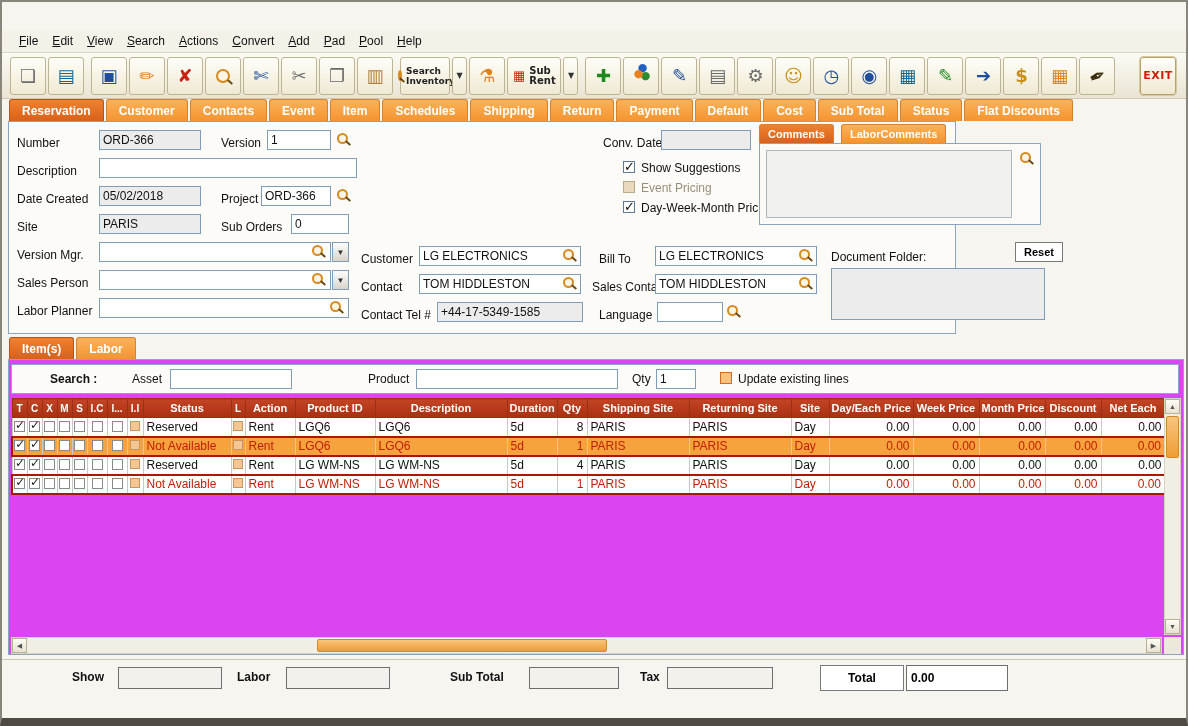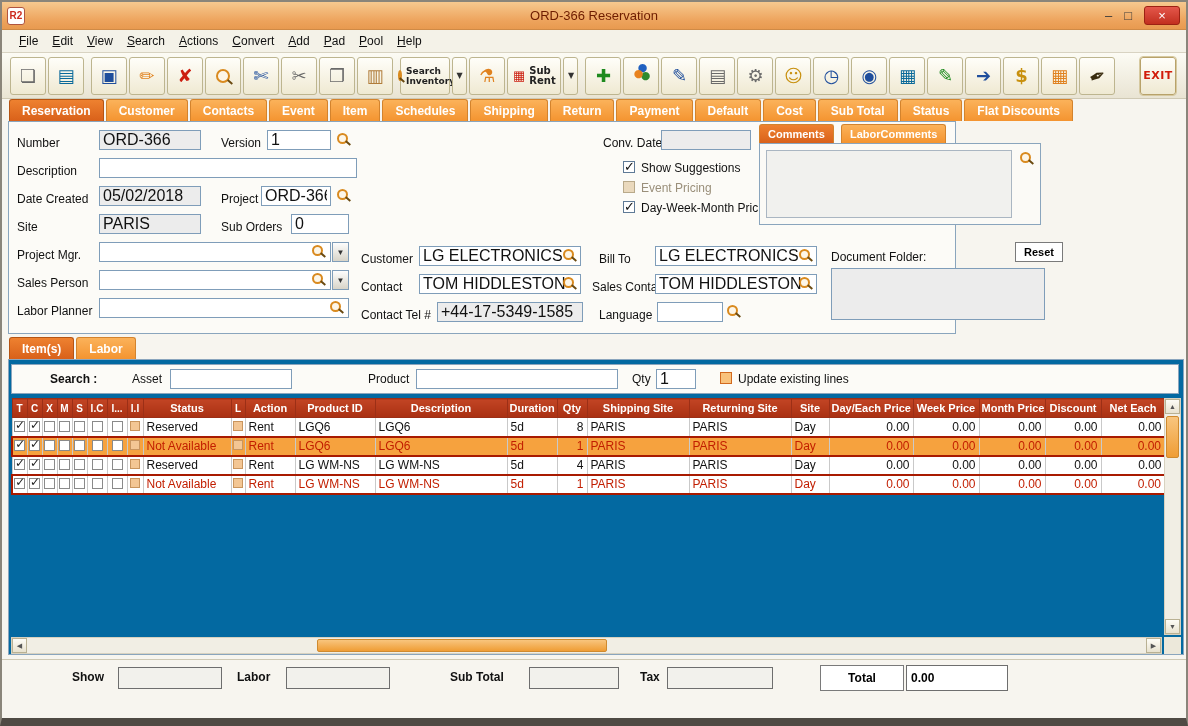--- a/index.html
+++ b/index.html
@@ -39,27 +39,27 @@
   .mag.abs{position:absolute}
 
   
   .tabs{position:absolute;top:97px;left:7px;right:6px;height:22px;display:flex;gap:2px}
   .tab{padding:4px 12px 0;background:linear-gradient(#fbb25a,#f49430);color:#fff;font-weight:bold;font-size:12px;border:1px solid #d3832d;border-bottom:none;border-radius:3px 3px 0 0;height:22px;cursor:pointer;white-space:nowrap}
   .tab.sel{background:linear-gradient(#ee8130,#d9611a);border-color:#b55413}
 
   
   .panel{position:absolute;background:#fcfbf7;border:1px solid #8aa5bd}
   .info-panel{top:119px;left:6px;width:948px;height:213px}
-  .items-panel{top:357px;left:6px;width:1176px;height:296px;background:#0369a1}
+  .items-panel{top:357px;left:6px;width:1176px;height:296px;background:#d946ef}
   .items-tabs{position:absolute;top:335px;left:7px;height:22px;display:flex;gap:2px}
 
   .lbl{position:absolute;color:#111;white-space:nowrap}
   .bold{font-weight:bold}
   .dis-label{color:#9a8f7a}
-  .field{position:absolute;height:20px;border:1px solid #7f9db9;background:#fff;padding:0 3px;font-family:"Liberation Sans","DejaVu Sans",sans-serif;font-size:16px;color:#111}
+  .field{position:absolute;height:20px;border:1px solid #7f9db9;background:#fff;padding:0 3px;font-family:"Liberation Sans","DejaVu Sans",sans-serif;font-size:12px;color:#111}
   .field.gray{background:#ececec}
   .dda{position:absolute;width:17px;height:20px;border:1px solid #7f9db9;background:linear-gradient(#fdfdfd,#d8d4c8);font-size:8px;text-align:center;line-height:19px;cursor:pointer;color:#333}
 
   .groupbox{position:absolute;border:1px solid #8aa5bd;border-radius:2px;background:#fcfbf7}
   .gtitle{position:absolute;top:1px;left:5px;font-weight:bold}
 
   .cb{position:relative;width:12px;height:12px;border:1px solid #5f7a96;background:#fff;display:inline-block;vertical-align:-2px;cursor:pointer}
   .cb.on::before{content:"✓";position:absolute;top:-3px;left:0;font-weight:bold;font-size:13px;color:#111}
   .cb.dis{background:#ead9bd;border-color:#b8a98a}
   .cb.warn{background:#f9c27c;border-color:#d2691e}
@@ -103,29 +103,20 @@
   .totals{position:absolute;top:657px;left:0;right:0;height:36px;border-top:1px solid #cfc9b4;background:#f7f5ef}
   .tot-field{position:absolute;height:22px;border:1px solid #6e6e6e;background:#f2f1ec;padding:0 4px;font-weight:bold;font-size:12px}
   .tot-field.white{background:#fff}
   .tot-label-box{position:absolute;height:26px;border:1px solid #7a7a7a;background:#fff;font-weight:bold;text-align:center}
 </style>
 </head>
 <body>
 
 <div class="win">
 
-  <div class="titlebar">
-    <div class="app-icon">R2</div>
-    <div class="title">ORD-366 Reservation</div>
-    <div class="winbtns">
-      <span class="wb">–</span>
-      <span class="wb">□</span>
-      <span class="wb close">×</span>
-    </div>
-  </div>
 
   <div class="menubar">
     <span class="menu-item"><u>F</u>ile</span>
     <span class="menu-item"><u>E</u>dit</span>
     <span class="menu-item"><u>V</u>iew</span>
     <span class="menu-item"><u>S</u>earch</span>
     <span class="menu-item"><u>A</u>ctions</span>
     <span class="menu-item"><u>C</u>onvert</span>
     <span class="menu-item"><u>A</u>dd</span>
     <span class="menu-item"><u>P</u>ad</span>
@@ -259,21 +250,21 @@
     <input class="field gray" style="left: 90px; top: 64px; width: 102px;" readonly="" value="05/02/2018">
     <span class="lbl" style="left:212px;top:70px">Project</span>
     <input class="field" style="left: 252px; top: 64px; width: 70px;" value="ORD-366">
     <span class="mag abs" style="left:328px;top:67px"></span>
 
     <span class="lbl" style="left:8px;top:98px">Site</span>
     <input class="field gray" style="left: 90px; top: 92px; width: 102px;" readonly="" value="PARIS">
     <span class="lbl" style="left:212px;top:98px">Sub Orders</span>
     <input class="field" style="left: 282px; top: 92px; width: 58px;" value="0">
 
-    <span class="lbl" style="left:8px;top:126px">Project Mgr.</span>
+    <span class="lbl" style="left:8px;top:126px">Version Mgr.</span>
     <input class="field" style="left: 90px; top: 120px; width: 232px;" value="">
     <span class="mag abs" style="left:303px;top:123px"></span>
     <span class="dda" style="left:323px;top:120px">▼</span>
 
     <span class="lbl" style="left:8px;top:154px">Sales Person</span>
     <input class="field" style="left: 90px; top: 148px; width: 232px;" value="">
     <span class="mag abs" style="left:303px;top:151px"></span>
     <span class="dda" style="left:323px;top:148px">▼</span>
 
     <span class="lbl" style="left:8px;top:182px">Labor Planner</span>

